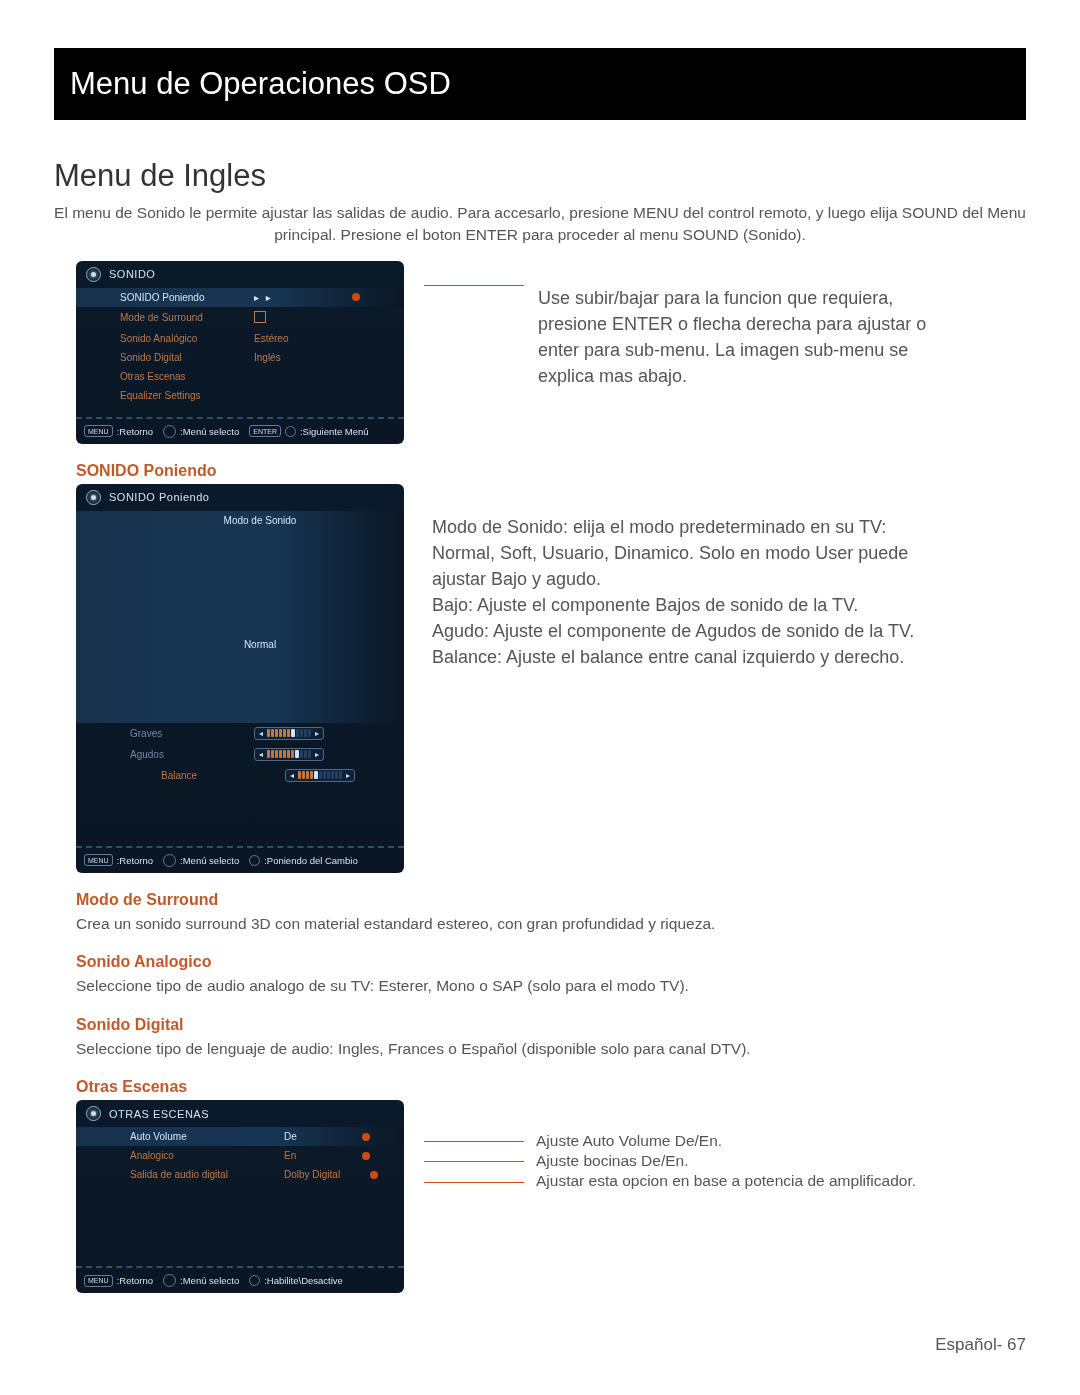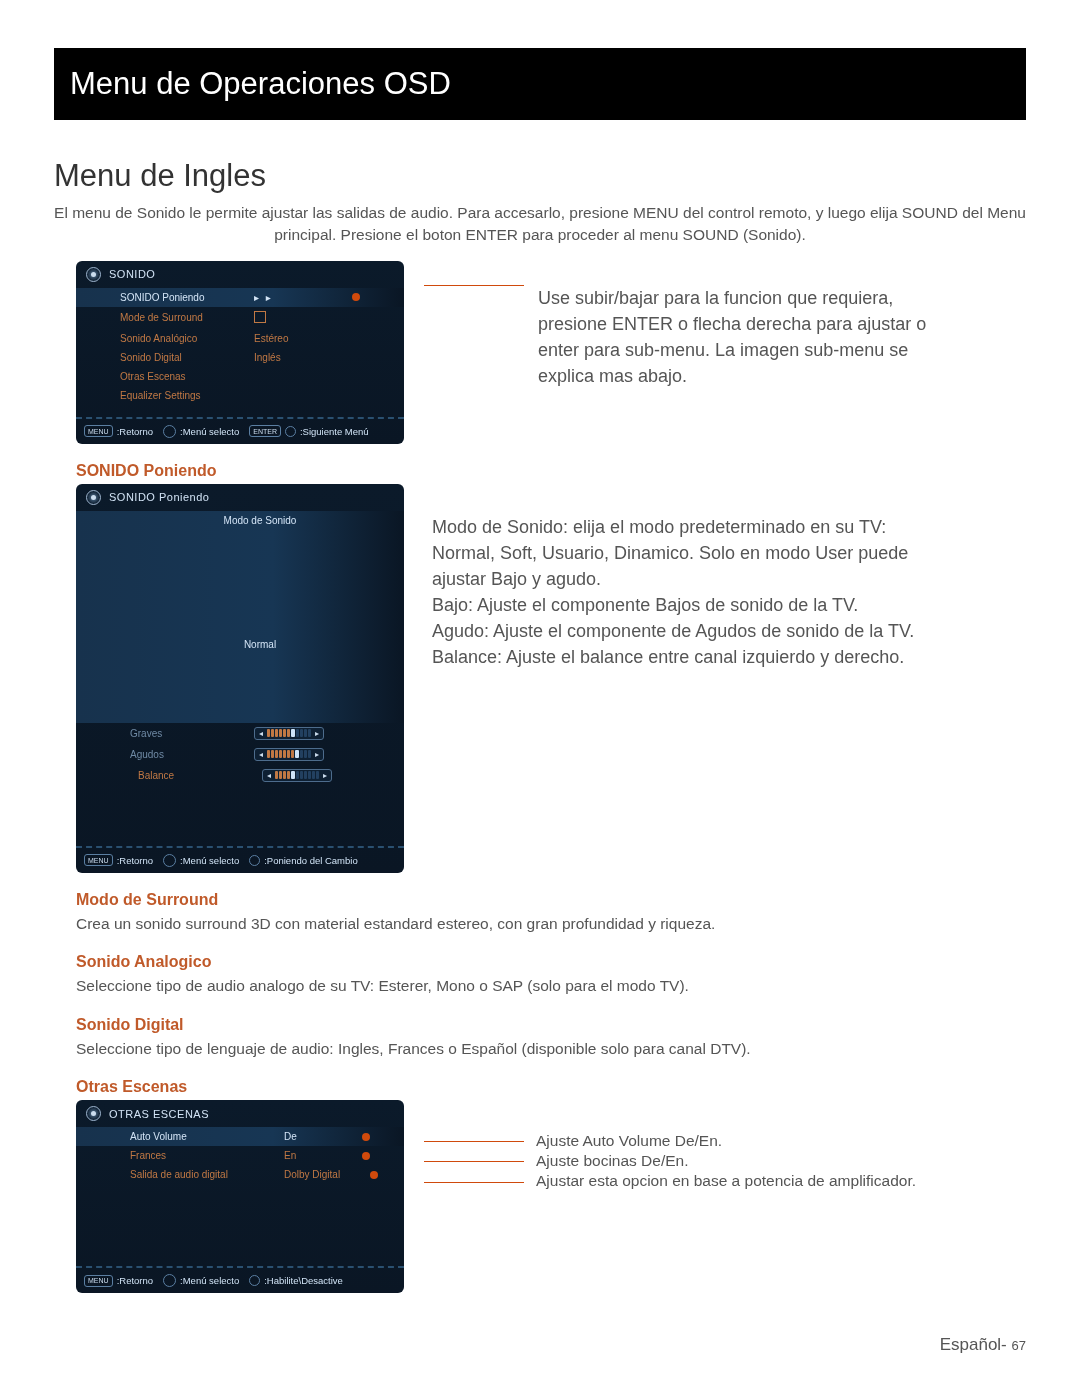--- a/index.html
+++ b/index.html
@@ -153,21 +153,21 @@
   .dot {
     width: 8px; height: 8px; border-radius: 50%; background: #d04a0c;
     display: inline-block; margin-left: 4px;
   }
   .footer {
     text-align: right;
     font-size: 17px;
     color: #555;
     margin-top: 42px;
   }
-  .pgnum { font-size: 13px; }
+  .pgnum { font-size: 17px; }
   
   .connect {
     display: flex;
     align-items: center;
     gap: 0;
     margin-left: -8px;
   }
   .connect .dash {
     height: 1px; background: #d04a0c; flex: 0 0 100px;
   }
@@ -293,21 +293,21 @@
                 <span class="tick"></span>
                 <span class="tick"></span>
                 <span class="tick mark"></span>
                 <span class="tick off"></span>
                 <span class="tick off"></span>
                 <span class="tick off"></span>
               </span>
             <span class="cap">▸</span>
           </span>
         </div>
-        <div class="item" style="padding-left:62px;">
+        <div class="item" style="padding-left:85px;">
           <span class="label" style="flex-basis:110px;">Balance</span>
           <span class="slider">
             <span class="cap">◂</span>
             <span class="track">
                 <span class="tick"></span>
                 <span class="tick"></span>
                 <span class="tick"></span>
                 <span class="tick"></span>
                 <span class="tick mark"></span>
                 <span class="tick off"></span>
@@ -363,21 +363,21 @@
         <span class="knob"></span>
         <span>OTRAS ESCENAS</span>
       </div>
       <div class="panel-body">
         <div class="item selected" style="padding-left:54px;">
           <span class="label blue" style="flex-basis:140px;">Auto Volume</span>
           <span class="value" style="color:#d3e4f6;flex-basis:60px;">De</span>
           <span class="dot"></span>
         </div>
         <div class="item" style="padding-left:54px;">
-          <span class="label" style="flex-basis:140px;">Frances</span>
+          <span class="label" style="flex-basis:140px;">Analogico</span>
           <span class="value" style="flex-basis:60px;">En</span>
           <span class="dot"></span>
         </div>
         <div class="item" style="padding-left:54px;">
           <span class="label" style="flex-basis:140px;">Salida de audio digital</span>
           <span class="value" style="flex-basis:68px;">Dolby Digital</span>
           <span class="dot"></span>
         </div>
         <div style="height:70px;"></div>
       </div>

